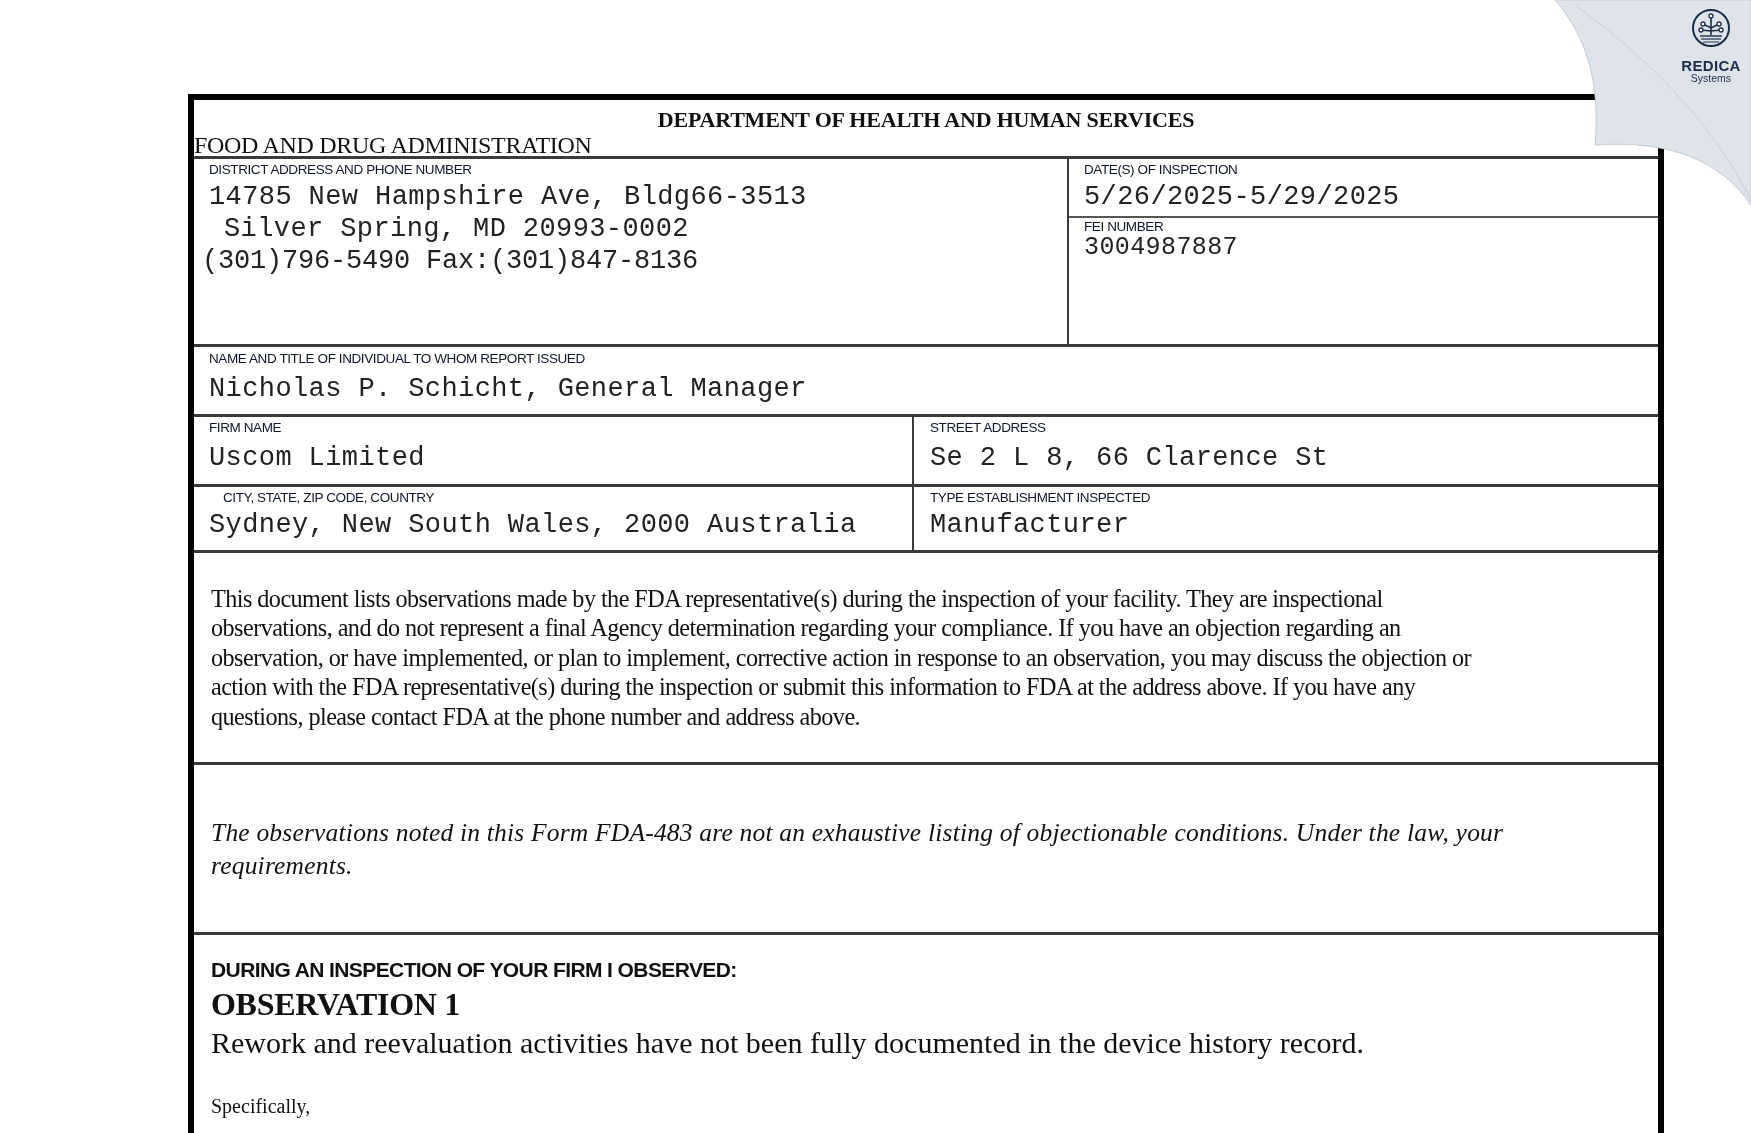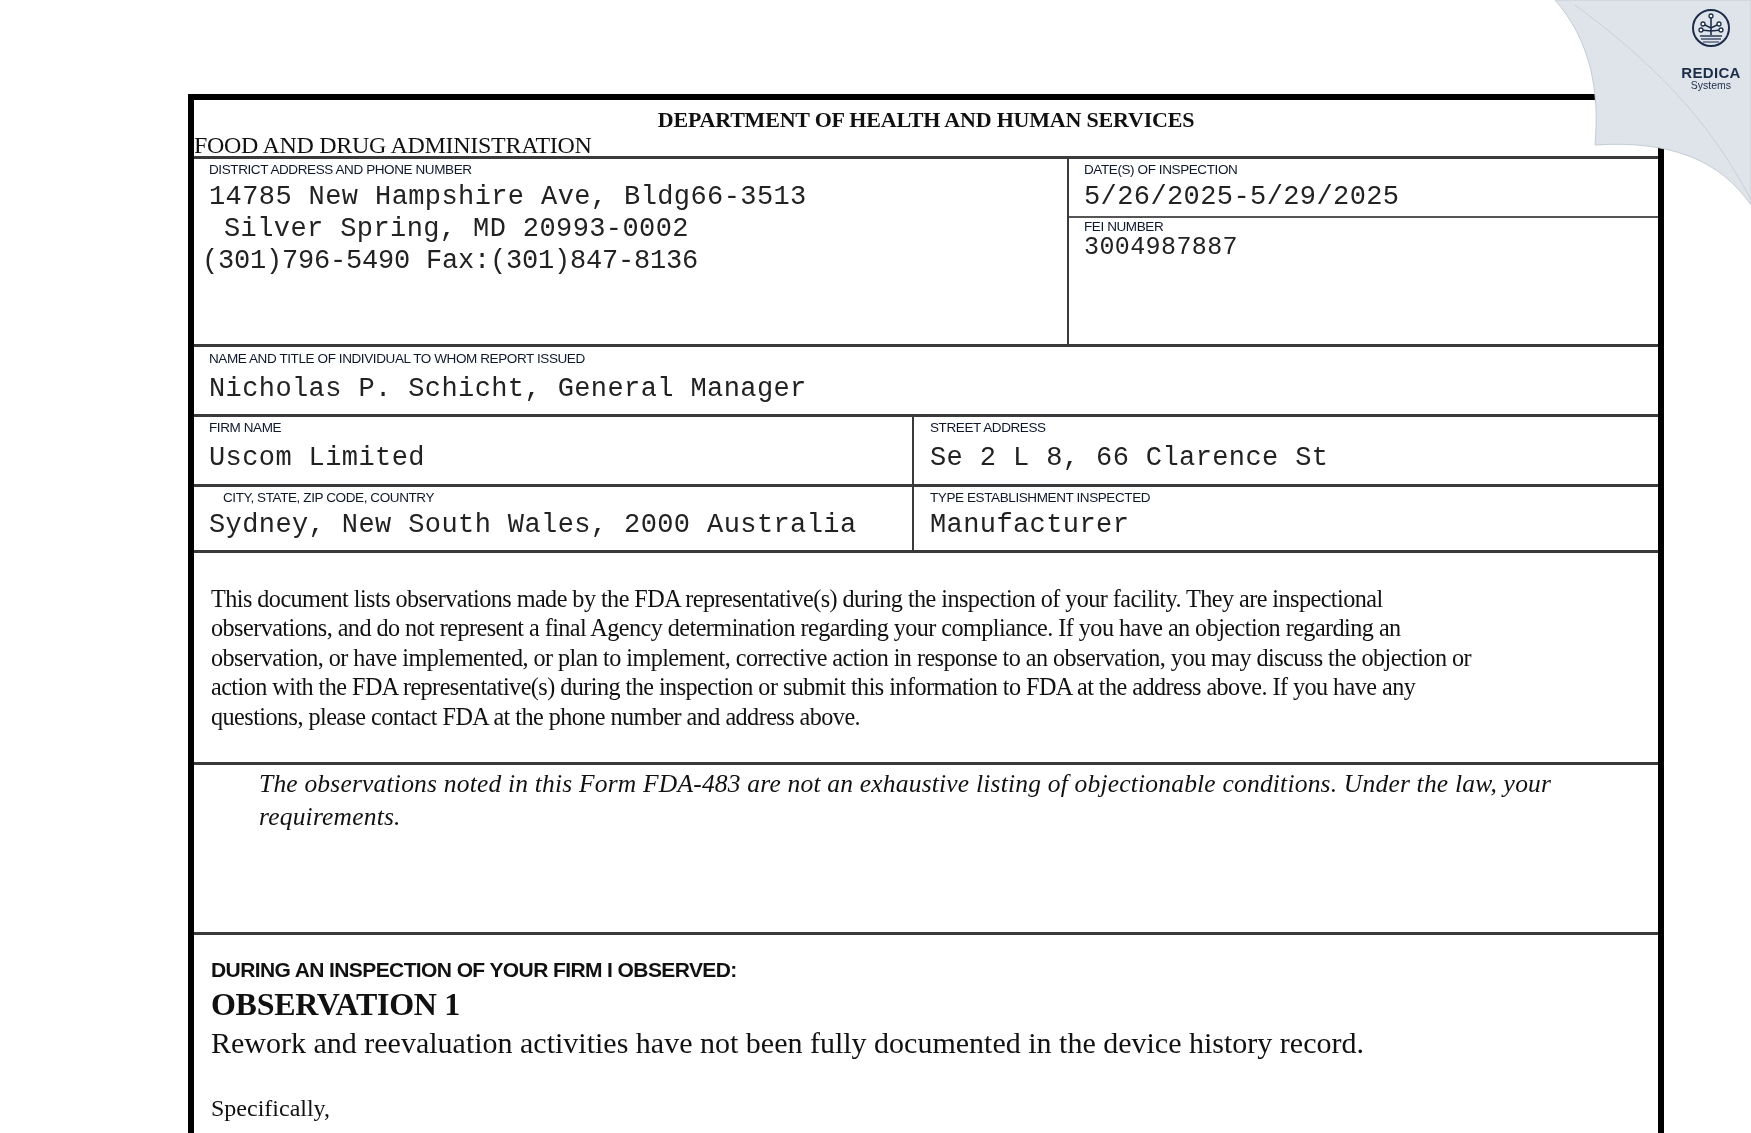--- a/index.html
+++ b/index.html
@@ -13,24 +13,24 @@
   .label{position:absolute;font-family:"Liberation Sans","DejaVu Sans",sans-serif;font-size:13.5px;color:#0f172a;letter-spacing:-0.4px;white-space:nowrap;}
   .val{position:absolute;font-size:27px;white-space:nowrap;letter-spacing:0.4px;}
   .abs{position:absolute;white-space:nowrap;}
   .hdr-title{left:0;right:0;top:7px;text-align:center;font-weight:bold;font-size:22px;letter-spacing:-0.2px;}
   .hdr-sub{left:0;right:0;top:32px;text-align:left;font-size:24px;letter-spacing:-0.3px;}
   .para{position:absolute;left:17px;width:1445px;font-size:24.2px;line-height:29.4px;letter-spacing:-0.55px;}
   .ital{font-style:italic;font-size:25.5px;line-height:33px;letter-spacing:0.2px;}
   .obs-intro{position:absolute;left:17px;top:858px;font-family:"Liberation Sans","DejaVu Sans",sans-serif;font-weight:bold;font-size:21px;color:#111;letter-spacing:-0.6px;}
   .obs-title{position:absolute;left:17px;top:886px;font-weight:bold;font-size:32px;letter-spacing:-0.3px;}
   .obs-text{position:absolute;left:17px;top:926px;font-size:30px;letter-spacing:0px;}
-  .obs-spec{position:absolute;left:17px;top:995px;font-size:24px;}
+  .obs-spec{position:absolute;left:17px;top:995px;font-size:20px;}
   .curl{position:absolute;left:0;top:0;width:1751px;height:230px;pointer-events:none;}
   .logo{position:absolute;left:1676px;top:8px;width:70px;text-align:center;}
-  .logo-name{font-family:"Liberation Sans","DejaVu Sans",sans-serif;font-weight:bold;font-size:15px;color:#1c2d4a;letter-spacing:0.3px;line-height:15px;margin-top:13px;}
+  .logo-name{font-family:"Liberation Sans","DejaVu Sans",sans-serif;font-weight:bold;font-size:15px;color:#1c2d4a;letter-spacing:0.3px;line-height:15px;margin-top:6px;}
   .logo-sub{font-family:"Liberation Sans","DejaVu Sans",sans-serif;font-size:10.5px;color:#1c2d4a;line-height:11px;}
 </style>
 </head>
 <body>
 
 <div class="frame">
 
   <div class="abs serif hdr-title">DEPARTMENT OF HEALTH AND HUMAN SERVICES</div>
   <div class="abs serif hdr-sub">FOOD AND DRUG ADMINISTRATION</div>
   <div class="hline" style="top:56px;"></div>
@@ -69,21 +69,21 @@
 
   <div class="para serif" style="top:484px;">
     <div>This document lists observations made by the FDA representative(s) during the inspection of your facility. They are inspectional</div>
     <div>observations, and do not represent a final Agency determination regarding your compliance. If you have an objection regarding an</div>
     <div>observation, or have implemented, or plan to implement, corrective action in response to an observation, you may discuss the objection or</div>
     <div>action with the FDA representative(s) during the inspection or submit this information to FDA at the address above. If you have any</div>
     <div>questions, please contact FDA at the phone number and address above.</div>
   </div>
   <div class="hline" style="top:662px;"></div>
 
-  <div class="para serif ital" style="top:667px;margin-left:48px;">
+  <div class="para serif ital" style="top:716px;">
     <div>The observations noted in this Form FDA-483 are not an exhaustive listing of objectionable conditions. Under the law, your</div>
     <div>requirements.</div>
   </div>
   <div class="hline" style="top:832px;"></div>
 
   <div class="obs-intro">DURING AN INSPECTION OF YOUR FIRM I OBSERVED:</div>
   <div class="obs-title serif abs">OBSERVATION 1</div>
   <div class="obs-text serif abs">Rework and reevaluation activities have not been fully documented in the device history record.</div>
   <div class="obs-spec serif abs">Specifically,</div>
 </div>

